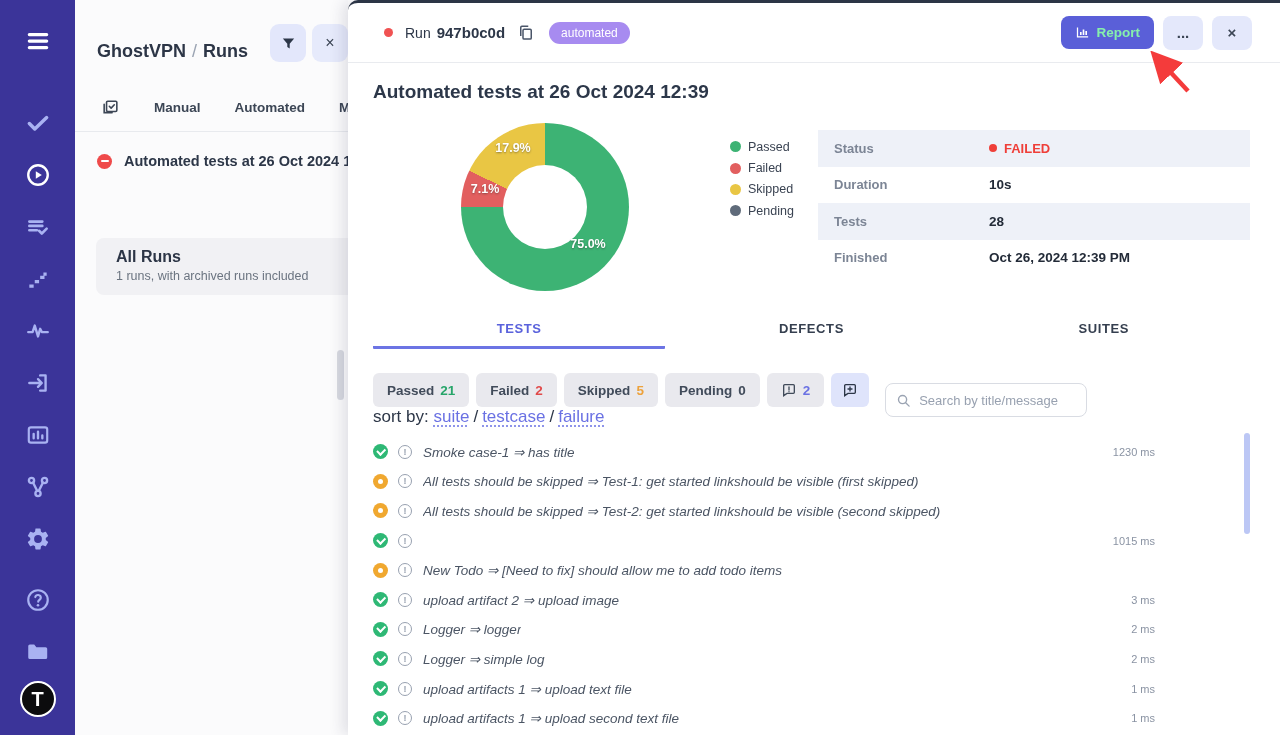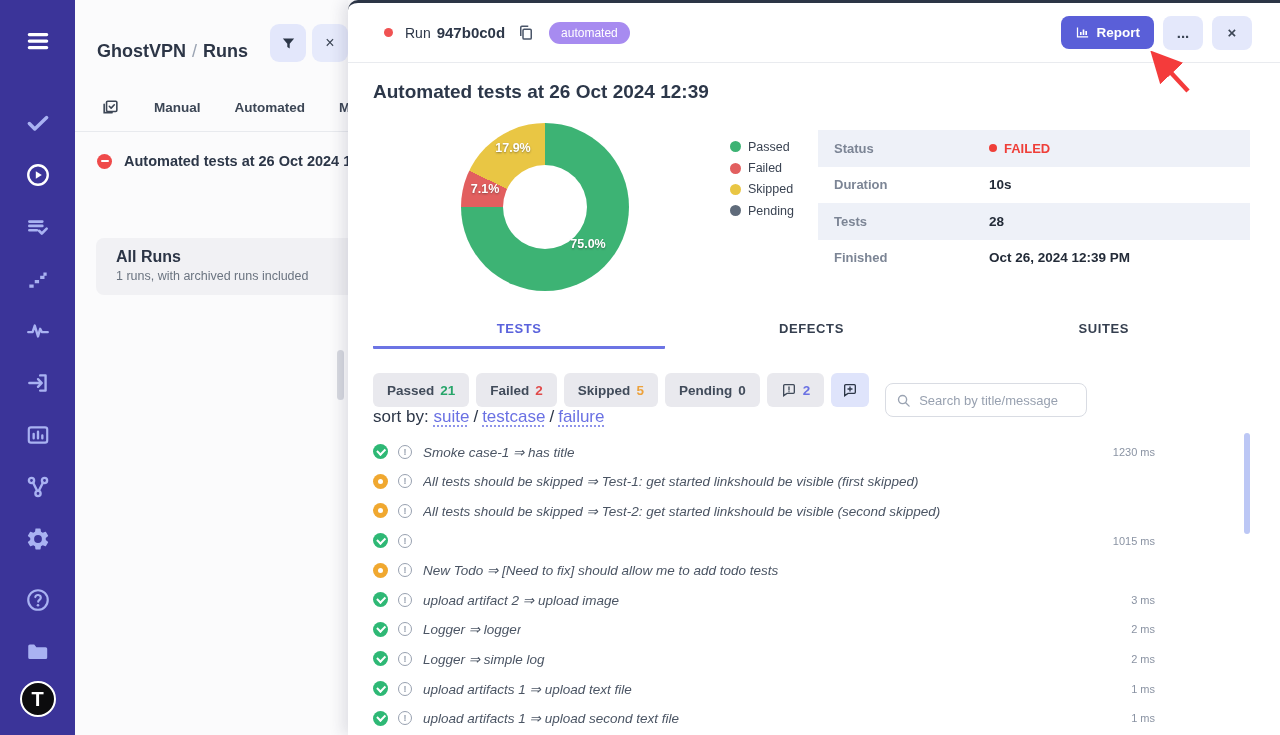--- a/index.html
+++ b/index.html
@@ -53,21 +53,21 @@
           box-shadow:-6px 0 14px rgba(40,45,70,.12); z-index:3; }
   .m-header { position:absolute; left:0; top:0; right:0; height:60px; border-bottom:1px solid #e9ebef;
               display:flex; align-items:center; padding:0 28px 0 36px; }
   .red-dot { width:9px; height:9px; border-radius:50%; background:#f05252; margin-right:12px; }
   .run-label { font-size:14px; color:#2d3748; margin-right:6px; }
   .run-id { font-size:15px; font-weight:bold; color:#2d3748; }
   .copy-btn { background:none; border:none; margin-left:12px; color:#4a5568; display:flex; cursor:pointer; }
   .badge { margin-left:14px; background:#a78bf0; color:#fff; font-size:12px;
            padding:4px 12px; border-radius:12px; }
   .m-actions { margin-left:auto; display:flex; align-items:center; gap:9px; }
-  .report-btn { display:flex; align-items:center; gap:7px; background:#5a5fd8; color:#ffffff;
+  .report-btn { display:flex; align-items:center; gap:7px; background:#5a5fd8; color:#86efac;
                 font-size:13.5px; font-weight:bold; border:none; border-radius:8px;
                 padding:9px 14px; cursor:pointer; }
   .sq-btn { width:40px; height:34px; background:#e4e8fb; border:none; border-radius:8px;
             color:#3c4655; font-size:15px; font-weight:bold; display:flex; align-items:center;
             justify-content:center; cursor:pointer; }
   .annot-arrow { position:absolute; left:800px; top:48px; width:52px; height:46px; pointer-events:none; z-index:9; }
 
   .m-title { position:absolute; left:25px; top:78px; font-size:19px; font-weight:bold; color:#2c3749; }
 
   
@@ -421,21 +421,21 @@
       <span class="t-dur"></span>
     </div>
     <div class="trow">
       <span class="st-ic st-passed"></span>
       <span class="info-ic">!</span>
       <span class="t-dur">1015 ms</span>
     </div>
     <div class="trow">
       <span class="st-ic st-skipped"></span>
       <span class="info-ic">!</span>
-      <span class="t-title">New Todo ⇒ [Need to fix] should allow me to add todo tests</span>
+      <span class="t-title">New Todo ⇒ [Need to fix] should allow me to add todo items</span>
       <span class="t-dur"></span>
     </div>
     <div class="trow">
       <span class="st-ic st-passed"></span>
       <span class="info-ic">!</span>
       <span class="t-title">upload artifact 2 ⇒ upload image</span>
       <span class="t-dur">3 ms</span>
     </div>
     <div class="trow">
       <span class="st-ic st-passed"></span>

